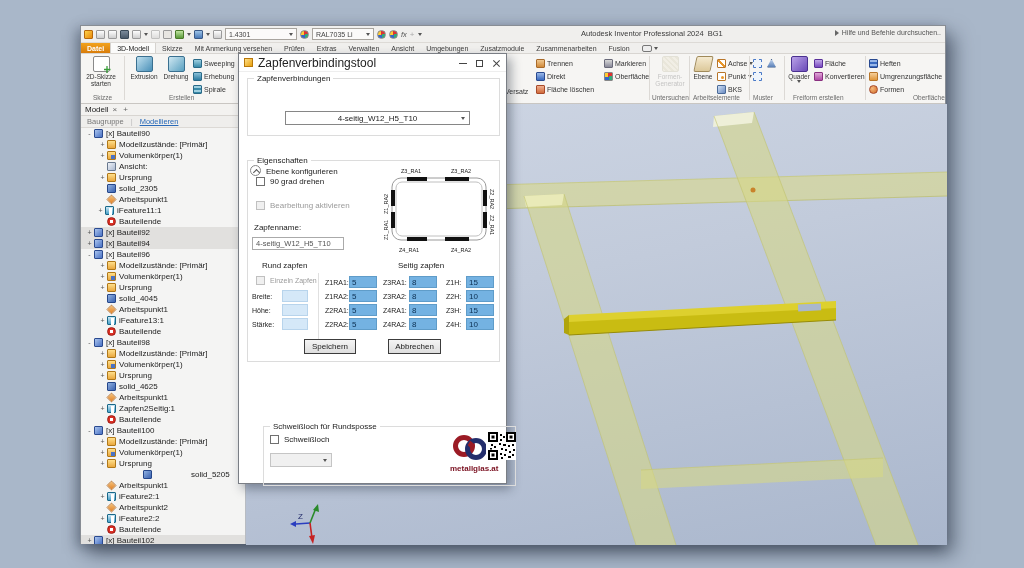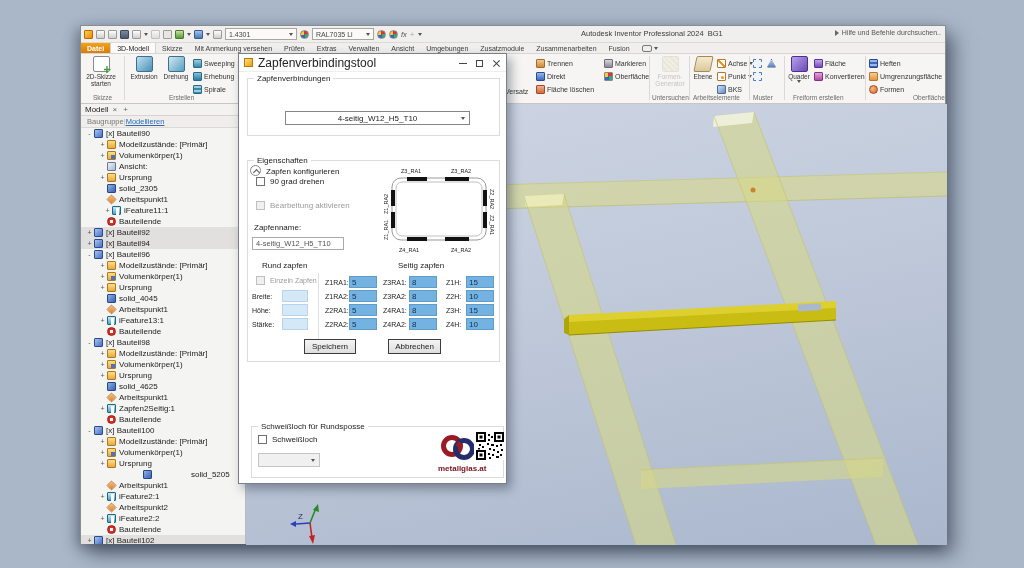--- a/index.html
+++ b/index.html
@@ -66,21 +66,21 @@
   .ric-spiegel{background:linear-gradient(#b8cce8,#5a80b8);border:1px solid #3a5a88;clip-path:polygon(0 100%,50% 0,100% 100%);}
   .ric-ffl{background:linear-gradient(#c0a8e8,#7a4ac0);border:1px solid #5a309a;}
   .ric-konv{background:linear-gradient(#e0a8d8,#b04aa8);border:1px solid #8a3080;}
   .ric-heft{background:repeating-linear-gradient(#9ab8e8 0 2px,#3a6ac0 2px 4px);border:1px solid #2a4a90;}
   .ric-umgr{background:linear-gradient(#f5cf9a,#e0963a);border:1px solid #b8762a;}
   .ric-formen{background:radial-gradient(circle at 35% 35%,#f5b97a,#d06a2a);border:1px solid #a84a2a;border-radius:50%;}
   .grayed{opacity:.55;color:#9a9a9a !important;}
   
   #browser{position:absolute;left:0;top:78px;width:165px;height:440px;background:#e9e8e6;border-right:1px solid #b8bcc2;overflow:hidden;}
   #btab{height:12px;display:flex;align-items:center;font-size:8px;color:#222;background:#f3f2f0;border-bottom:1px solid #d8d5d1;padding-left:4px;gap:4px;}
-  #bmodes{height:12px;display:flex;align-items:center;font-size:7.5px;color:#777;background:#efeeec;border-bottom:1px solid #dcd9d5;padding-left:6px;gap:0;}
+  #bmodes{height:12px;display:flex;align-items:center;font-size:7.5px;color:#777;background:#efeeec;border-bottom:1px solid #dcd9d5;padding-left:6px;gap:7px;}
   #bmodes .active-mode{color:#2a6ab8;text-decoration:underline;}
   #tree{position:absolute;left:0;top:24px;width:165px;bottom:0;background:#f4f4f3;overflow:hidden;}
   .trow{height:11px;display:flex;align-items:center;font-size:8px;color:#222;white-space:nowrap;}
   .trow.shade{background:#e1e0de;}
   .texp{width:9px;flex:none;font-size:7px;color:#555;text-align:center;}
   .ti{width:9px;height:9px;flex:none;margin-right:3px;border-radius:1px;}
   .ti-part{background:linear-gradient(135deg,#aac4ee,#4a72c4);border:1px solid #2a4a90;}
   .ti-folder{background:linear-gradient(#ffdf8a,#eaa83f);border:1px solid #b07818;}
   .ti-foldervk{background:linear-gradient(#ffdf8a,#eaa83f);border:1px solid #b07818;position:relative;}
   .ti-foldervk::after{content:"";position:absolute;right:0;bottom:0;width:4px;height:4px;background:#4a72c4;}
@@ -366,21 +366,21 @@
         <div class="trow" style="padding-left: 17px;">
           <span class="texp"></span>
           <span class="ti ti-solid"></span>
           <span>solid_2305</span>
         </div>
         <div class="trow" style="padding-left: 17px;">
           <span class="texp"></span>
           <span class="ti ti-wp"></span>
           <span>Arbeitspunkt1</span>
         </div>
-        <div class="trow" style="padding-left: 22px;">
+        <div class="trow" style="padding-left: 15px;">
           <span class="texp">+</span>
           <span class="ti ti-ifeat"></span>
           <span>iFeature11:1</span>
         </div>
         <div class="trow" style="padding-left: 17px;">
           <span class="texp"></span>
           <span class="ti ti-end"></span>
           <span>Bauteilende</span>
         </div>
         <div class="trow shade" style="padding-left: 4px;">
@@ -600,21 +600,21 @@
       <span class="glabel">Zapfenverbindungen</span>
       <div class="dd" style="left:37px;top:32px;width:185px">
         <span>4-seitig_W12_H5_T10</span>
         <span class="caret"></span>
       </div>
     </div>
 
     <div class="grp" style="left:8px;top:106px;width:253px;height:202px">
       <span class="glabel">Eigenschaften</span>
       <span class="collapse-circ" style="left:2px;top:4px"></span>
-      <span class="abs" style="left:18px;top:6px">Zapfen konfigurieren</span>
+      <span class="abs" style="left:18px;top:6px">Ebene konfigurieren</span>
       <div class="cbrow" style="left:8px;top:16px">
         <span class="cbx"></span>
         <span>90 grad drehen</span>
       </div>
       <div class="cbrow dim" style="left:8px;top:40px">
         <span class="cbx dis"></span>
         <span>Bearbeitung aktivieren</span>
       </div>
       <span class="abs" style="left:6px;top:62px">Zapfenname:</span>
       <div class="txtin" style="left:4px;top:76px;width:92px">
@@ -718,21 +718,21 @@
             <span class="slabel" style="width: 18px;">Z4H:</span>
             <div class="bluefield sval">10</div>
           </div>
         </div>
 
       <div class="wbtn strong abs" style="left:56px;top:178px;width:52px;height:15px">Speichern</div>
       <div class="wbtn strong abs" style="left:140px;top:178px;width:53px;height:15px">Abbrechen</div>
     </div>
 
 
-    <div class="grp" style="left:12px;top:372px;width:253px;height:52px">
+    <div class="grp" style="left:24px;top:372px;width:253px;height:60px">
       <span class="glabel">Schweißloch für Rundsposse</span>
       <div class="cbrow" style="left:6px;top:8px">
         <span class="cbx"></span>
         <span>Schweißloch</span>
       </div>
       <div class="dd dis" style="left:6px;top:26px;width:62px">
         <span class="caret"></span>
       </div>
 
       <svg class="abs" style="left:188px;top:6px" width="34" height="32" viewBox="0 0 34 32">

